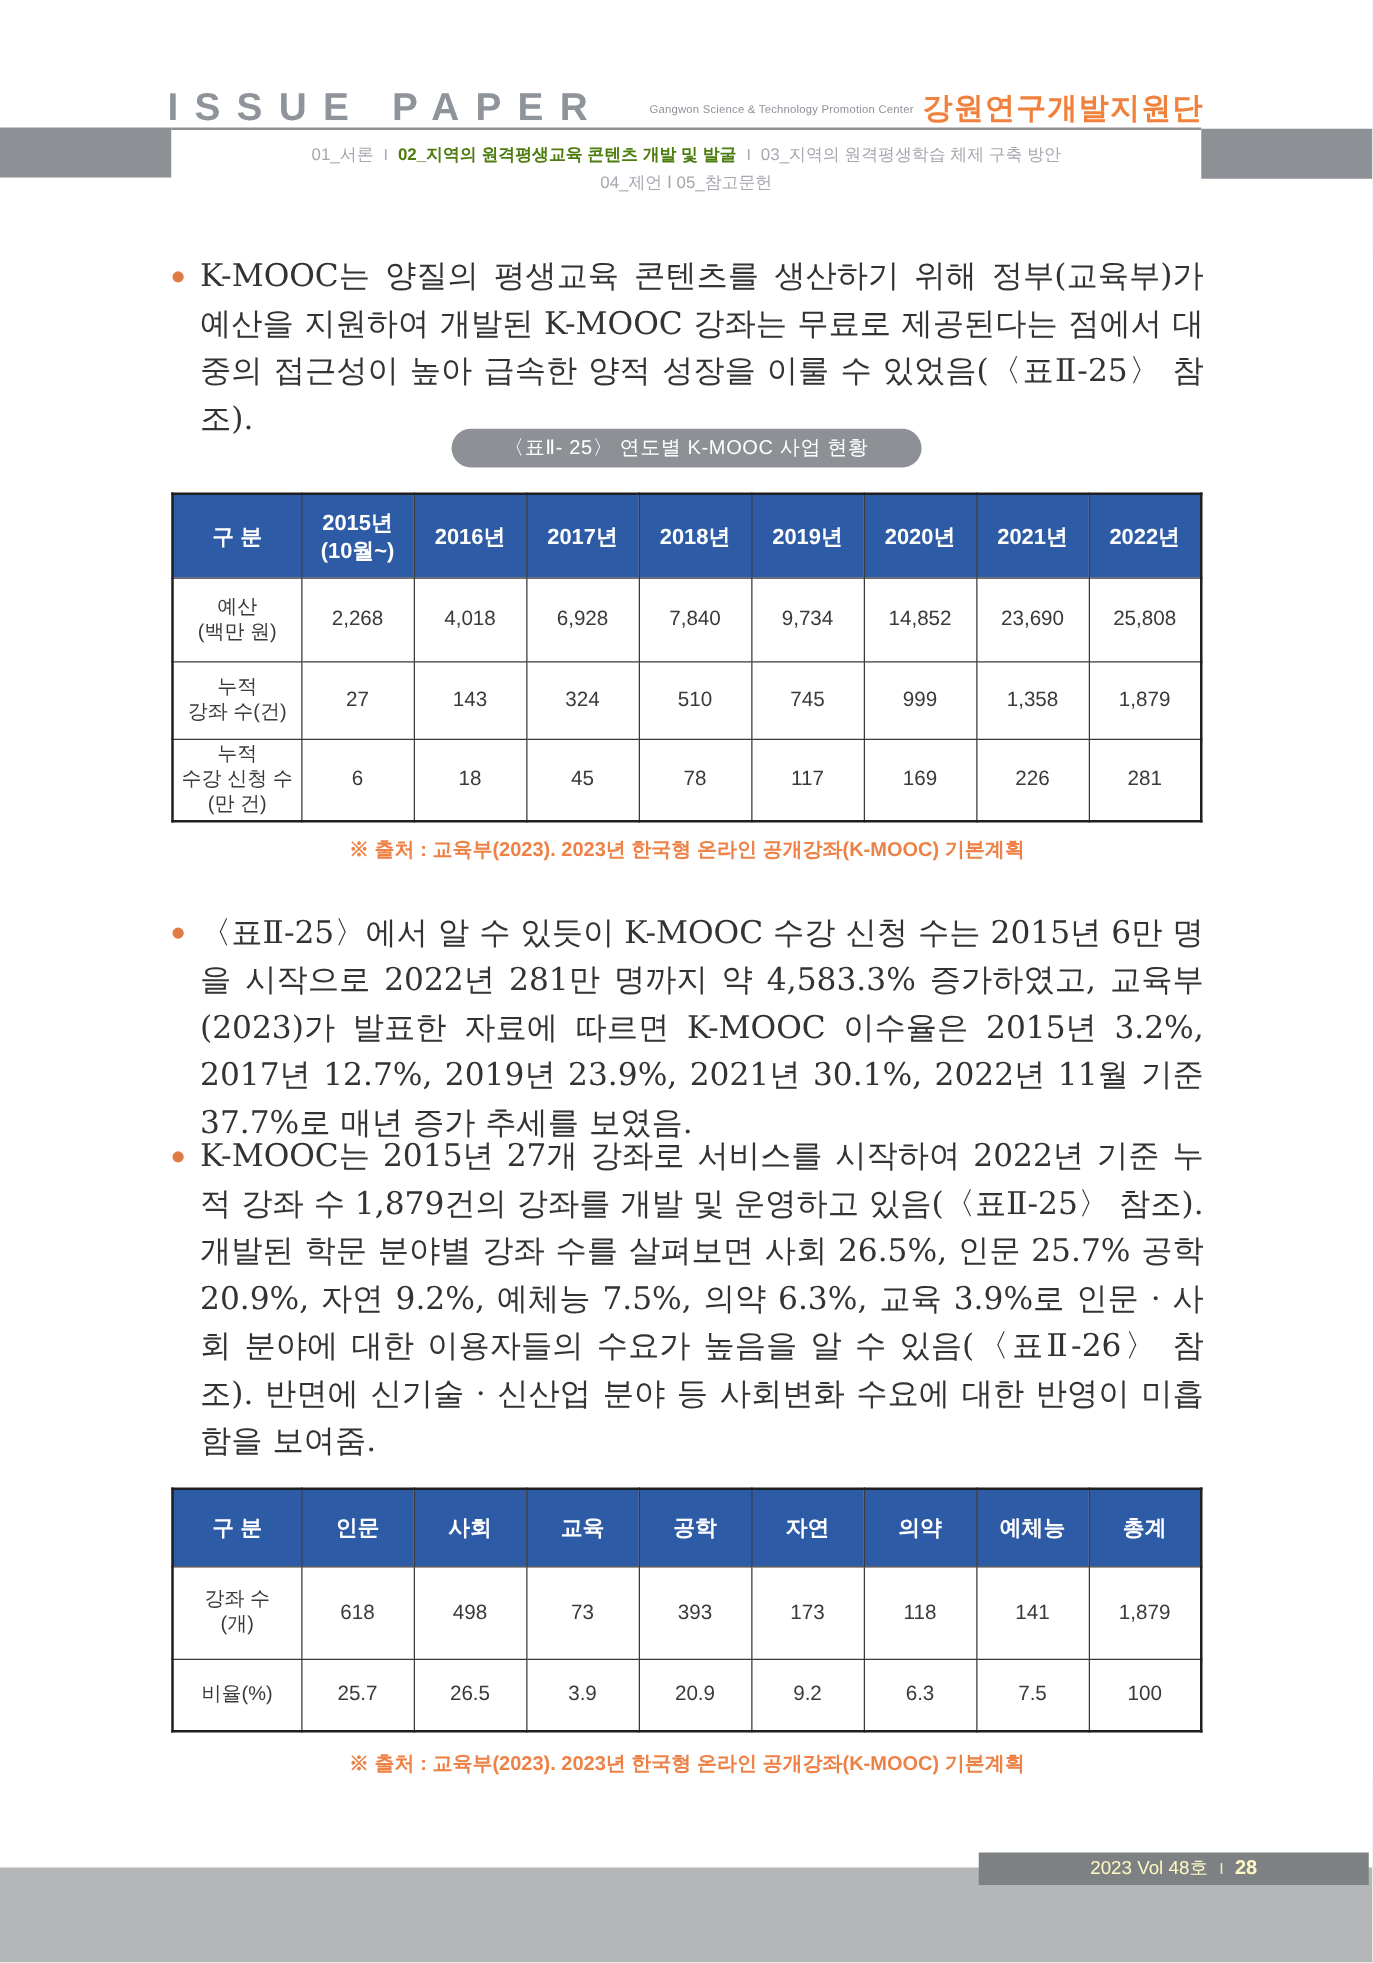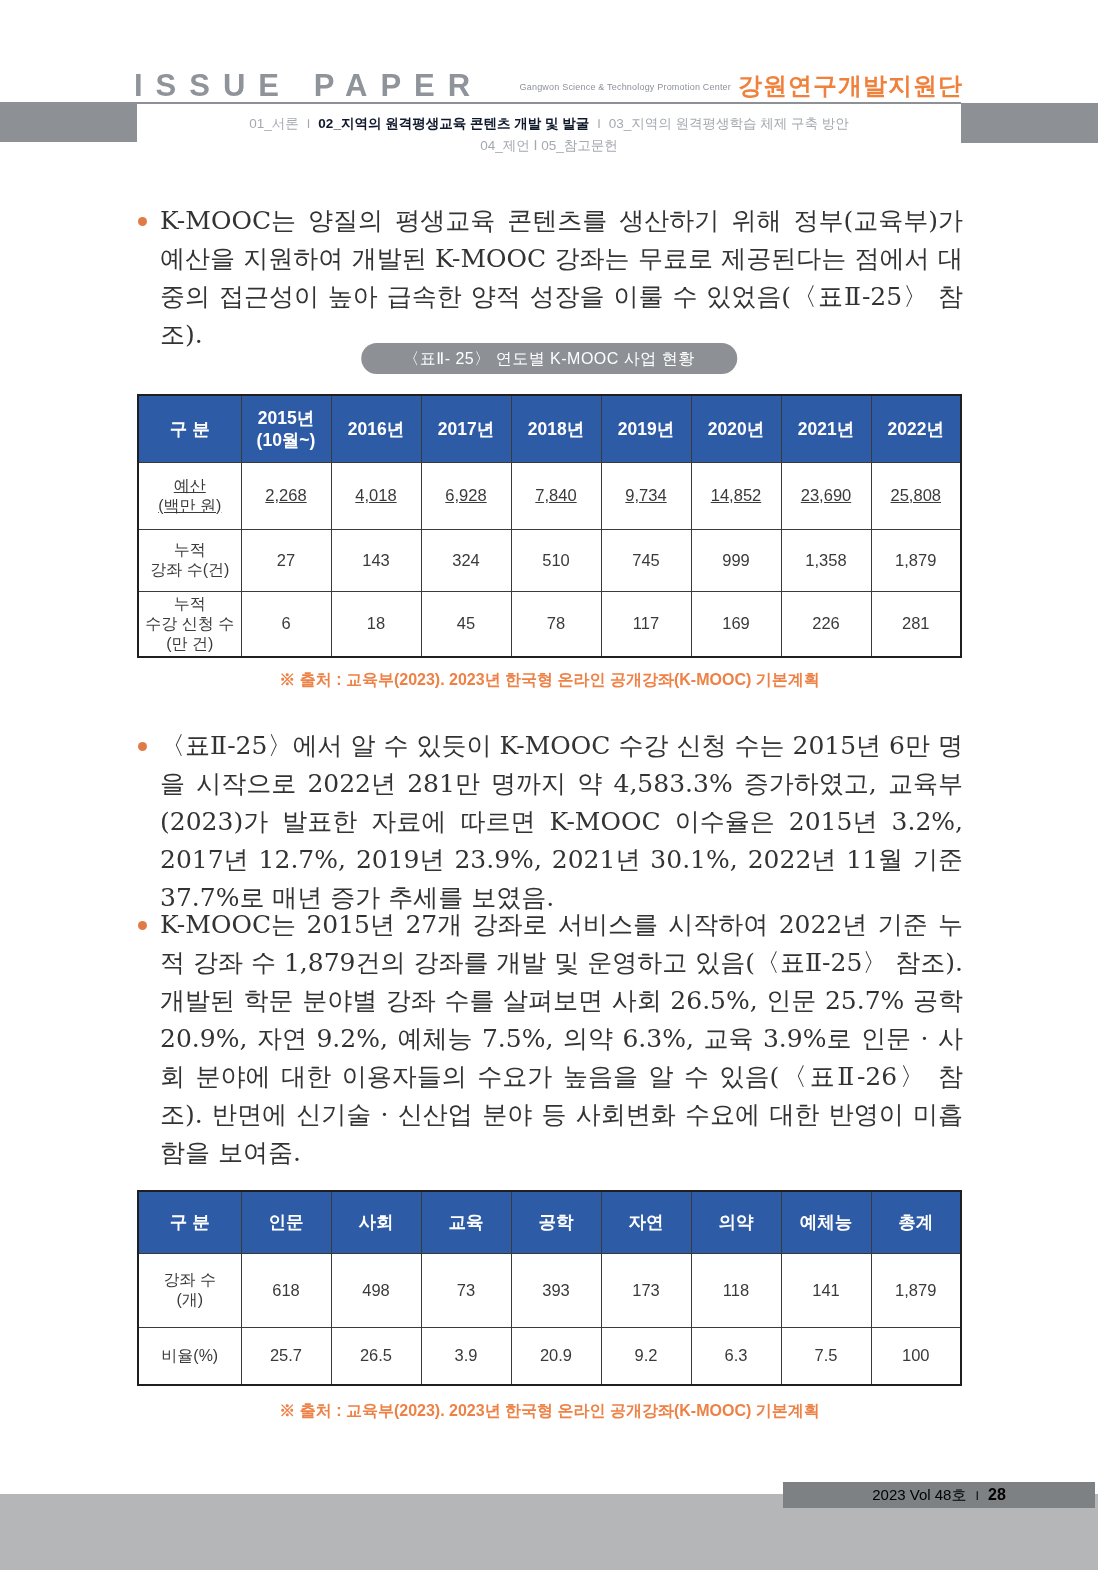--- a/index.html
+++ b/index.html
@@ -19,21 +19,21 @@
   .org-en { font-size:9px; color:#8d9197; margin-right:7px; vertical-align:4px; letter-spacing:.2px; }
   .org-kr { font-size:24px; color:#f0813c; font-weight:bold; letter-spacing:1px; }
   .head-rule  { position:absolute; left:137px; top:102px; width:824px; height:2px; background:#8d9095; }
   .head-block-left  { position:absolute; left:0; top:102px; width:137px; height:40px; background:#8d9095; }
   .head-block-right { position:absolute; left:961px; top:103px; width:137px; height:40px; background:#8d9095; }
   .nav {
     position:absolute; left:137px; top:113px; width:824px; text-align:center;
     font-size:13.5px; color:#a4a8af; line-height:22px; white-space:nowrap;
   }
   .nav .sep { margin:0 8px; font-size:12px; }
-  .nav .active { color:#0f172a; font-weight:bold;margin-top:31px; }
+  .nav .active { color:#4d7c0f; font-weight:bold;margin-top:31px; }
   
   .bullet {
     position:absolute; left:137px; width:826px; padding-left:23px;
     font-family:"DejaVu Serif", serif; font-size:25px; line-height:38px;
     color:#333; text-align:justify;
   }
   .bullet .dot {
     position:absolute; left:1px; top:15px; width:9px; height:9px;
     border-radius:50%; background:#e07b45;
   }
@@ -53,34 +53,34 @@
   }
   table.dtable th, table.dtable td {
     border:1px solid #3a3a3a; text-align:center; vertical-align:middle;
     white-space:pre-line; padding:0 2px;
   }
   table.dtable th {
     background:#2e5ba6; color:#ffffff; font-weight:bold;
     font-size:17.5px; line-height:22px;
   }
   table.dtable td.lbl { font-size:16px; line-height:20px; }
-  #t1 .hrow { height:67px; } #t1 .r0 { height:67px;text-decoration:underline; }
+  #t1 .hrow { height:67px; } #t1 .r0 { height:67px; }
   #t1 .r1 { height:62px; }   #t1 .r2 { height:66px; }
   #t2 .hrow { height:62px; } #t2 .r0 { height:74px; } #t2 .r1 { height:58px;padding-left:42px; }
   col.c0 { width:103px; } col.c { width:90px; }
   
   .source {
     position:absolute; left:137px; width:825px; text-align:center;
     color:#ed8146; font-weight:bold; font-size:16px; white-space:nowrap;
   }
   
   .footer-band { position:absolute; left:0; top:1494px; width:1098px; height:76px; background:#b4b6b8; }
   .footer-bar {
     position:absolute; left:783px; top:1482px; width:312px; height:26px;
-    background:#7d8184; color:#000000; text-align:center; line-height:26px;
+    background:#7d8184; color:#fef9c3; text-align:center; line-height:26px;
     font-size:15px; white-space:nowrap;
   }
   .footer-bar .fsep { margin:0 9px; font-size:12px; opacity:.9; }
   .footer-bar b { font-size:16px; }
   
   #bullet1 { top:202px; }
   #pill1   { top:343px; }
   #t1      { top:394px; }
   #source1 { top:670px; }
   #bullet2 { top:727px; }

